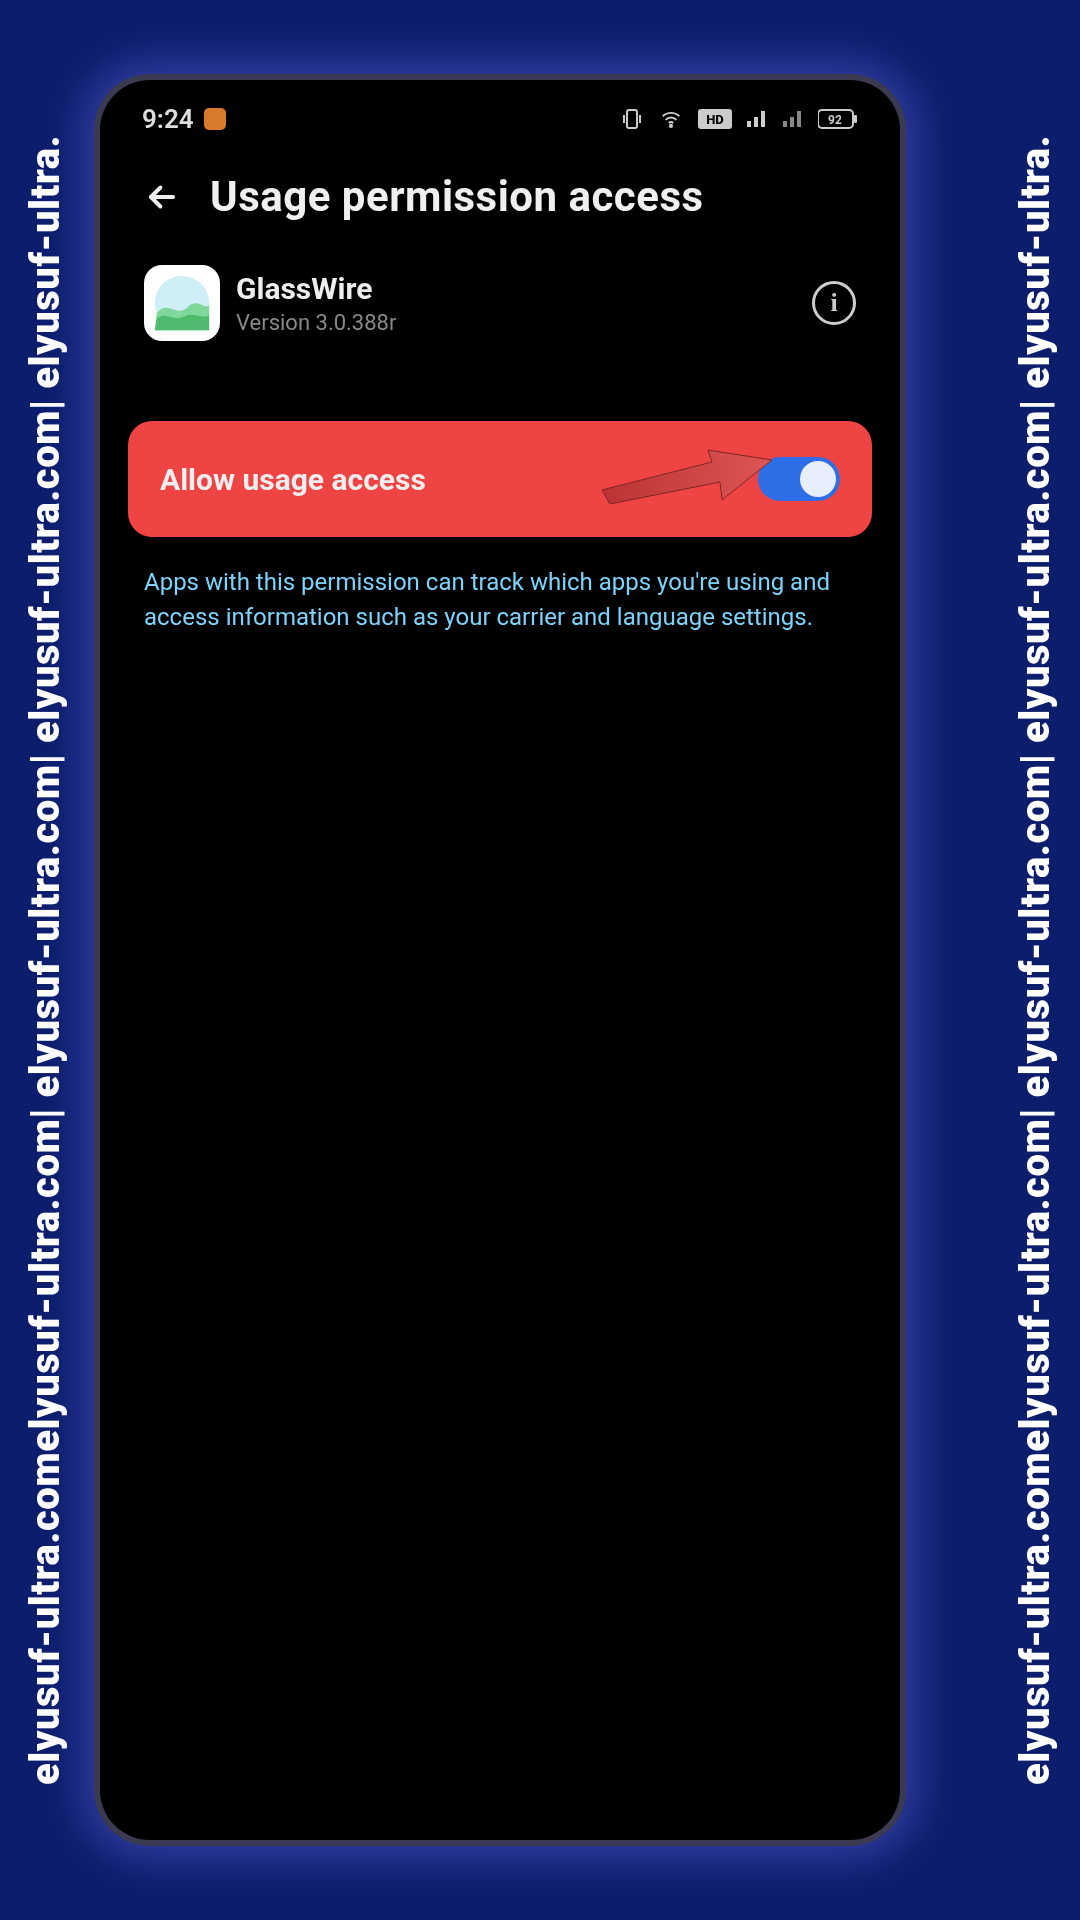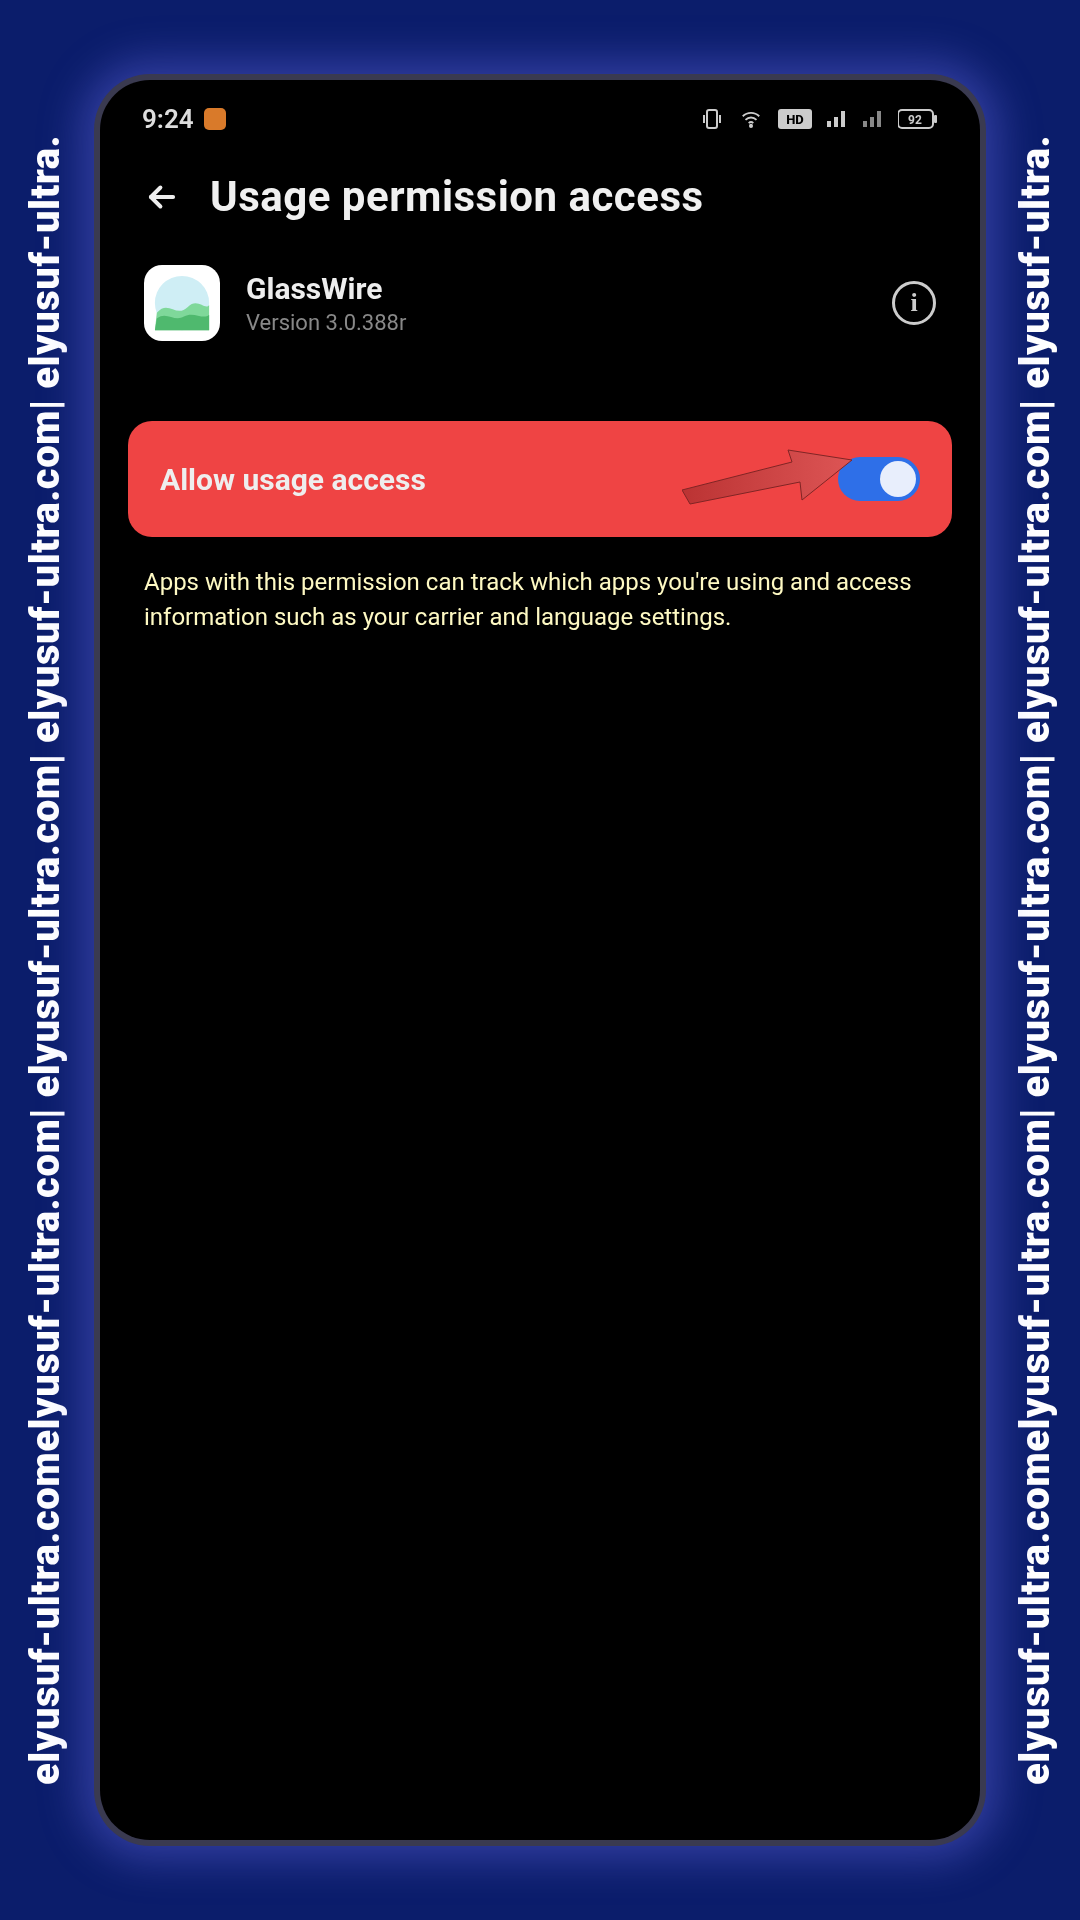--- a/index.html
+++ b/index.html
@@ -25,21 +25,21 @@
     white-space: nowrap;
     letter-spacing: 0.5px;
   }
   .watermark-left { left: 0; }
   .watermark-right { right: 0; }
 
   .phone-frame {
     position: absolute;
     left: 100px;
     top: 80px;
-    width: 880px;
+    width: 800px;
     height: 1760px;
     background: #000;
     border-radius: 50px;
     box-shadow:
       0 0 0 6px #3a3a50,
       0 0 40px 20px rgba(120,120,255,0.35);
     overflow: hidden;
     color: #e8e8e8;
   }
 
@@ -60,21 +60,21 @@
   .st-icon { display:inline-flex; }
 
   .header {
     display:flex; align-items:center; gap:26px;
     padding: 30px 40px 20px 40px;
   }
   .back-btn { width:44px; height:44px; display:flex; align-items:center; justify-content:center; color:#eee; }
   .page-title { font-size: 42px; font-weight: 700; color:#f0f0f0; letter-spacing:0.5px; }
 
   .app-row {
-    display:flex; align-items:center; gap:26px;
+    display:flex; align-items:center; gap:16px;
     padding: 24px 44px 30px 44px;
   }
   .app-icon {
     width: 76px; height:76px; background:#fff; border-radius:18px;
     display:flex; align-items:center; justify-content:center;
     overflow:hidden; flex-shrink:0;
   }
   .app-icon svg { width: 62px; height:62px; }
   .app-info { flex:1; }
   .app-name { font-size: 30px; font-weight:700; color:#eee; }
@@ -109,21 +109,21 @@
     right: 100px;
     top: 50%;
     transform: translateY(-50%);
     pointer-events:none;
   }
 
   .description {
     padding: 28px 44px;
     font-size: 24px;
     line-height: 1.45;
-    color: #fef9c3;
+    color: #7dd3fc;
   }
 </style>
 </head>
 <body>
 
 <div class="watermark-col watermark-left">elyusuf-ultra.comelyusuf-ultra.com| elyusuf-ultra.com| elyusuf-ultra.com| elyusuf-ultra.</div>
 <div class="watermark-col watermark-right">elyusuf-ultra.comelyusuf-ultra.com| elyusuf-ultra.com| elyusuf-ultra.com| elyusuf-ultra.</div>
 
 <div class="phone-frame">
 

